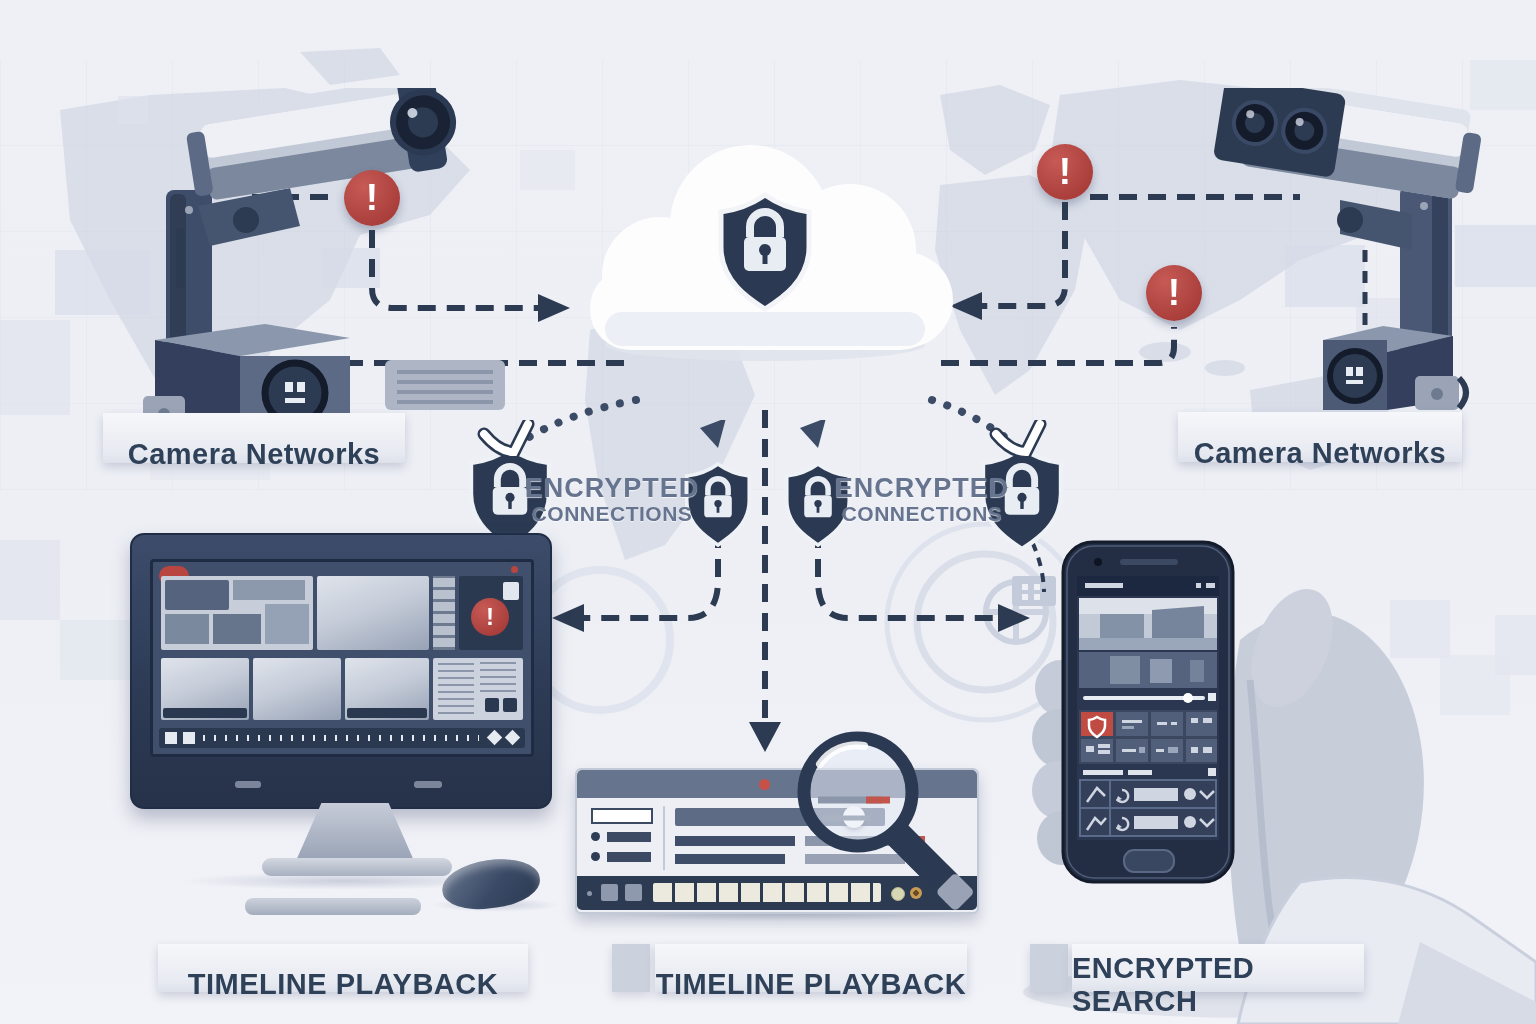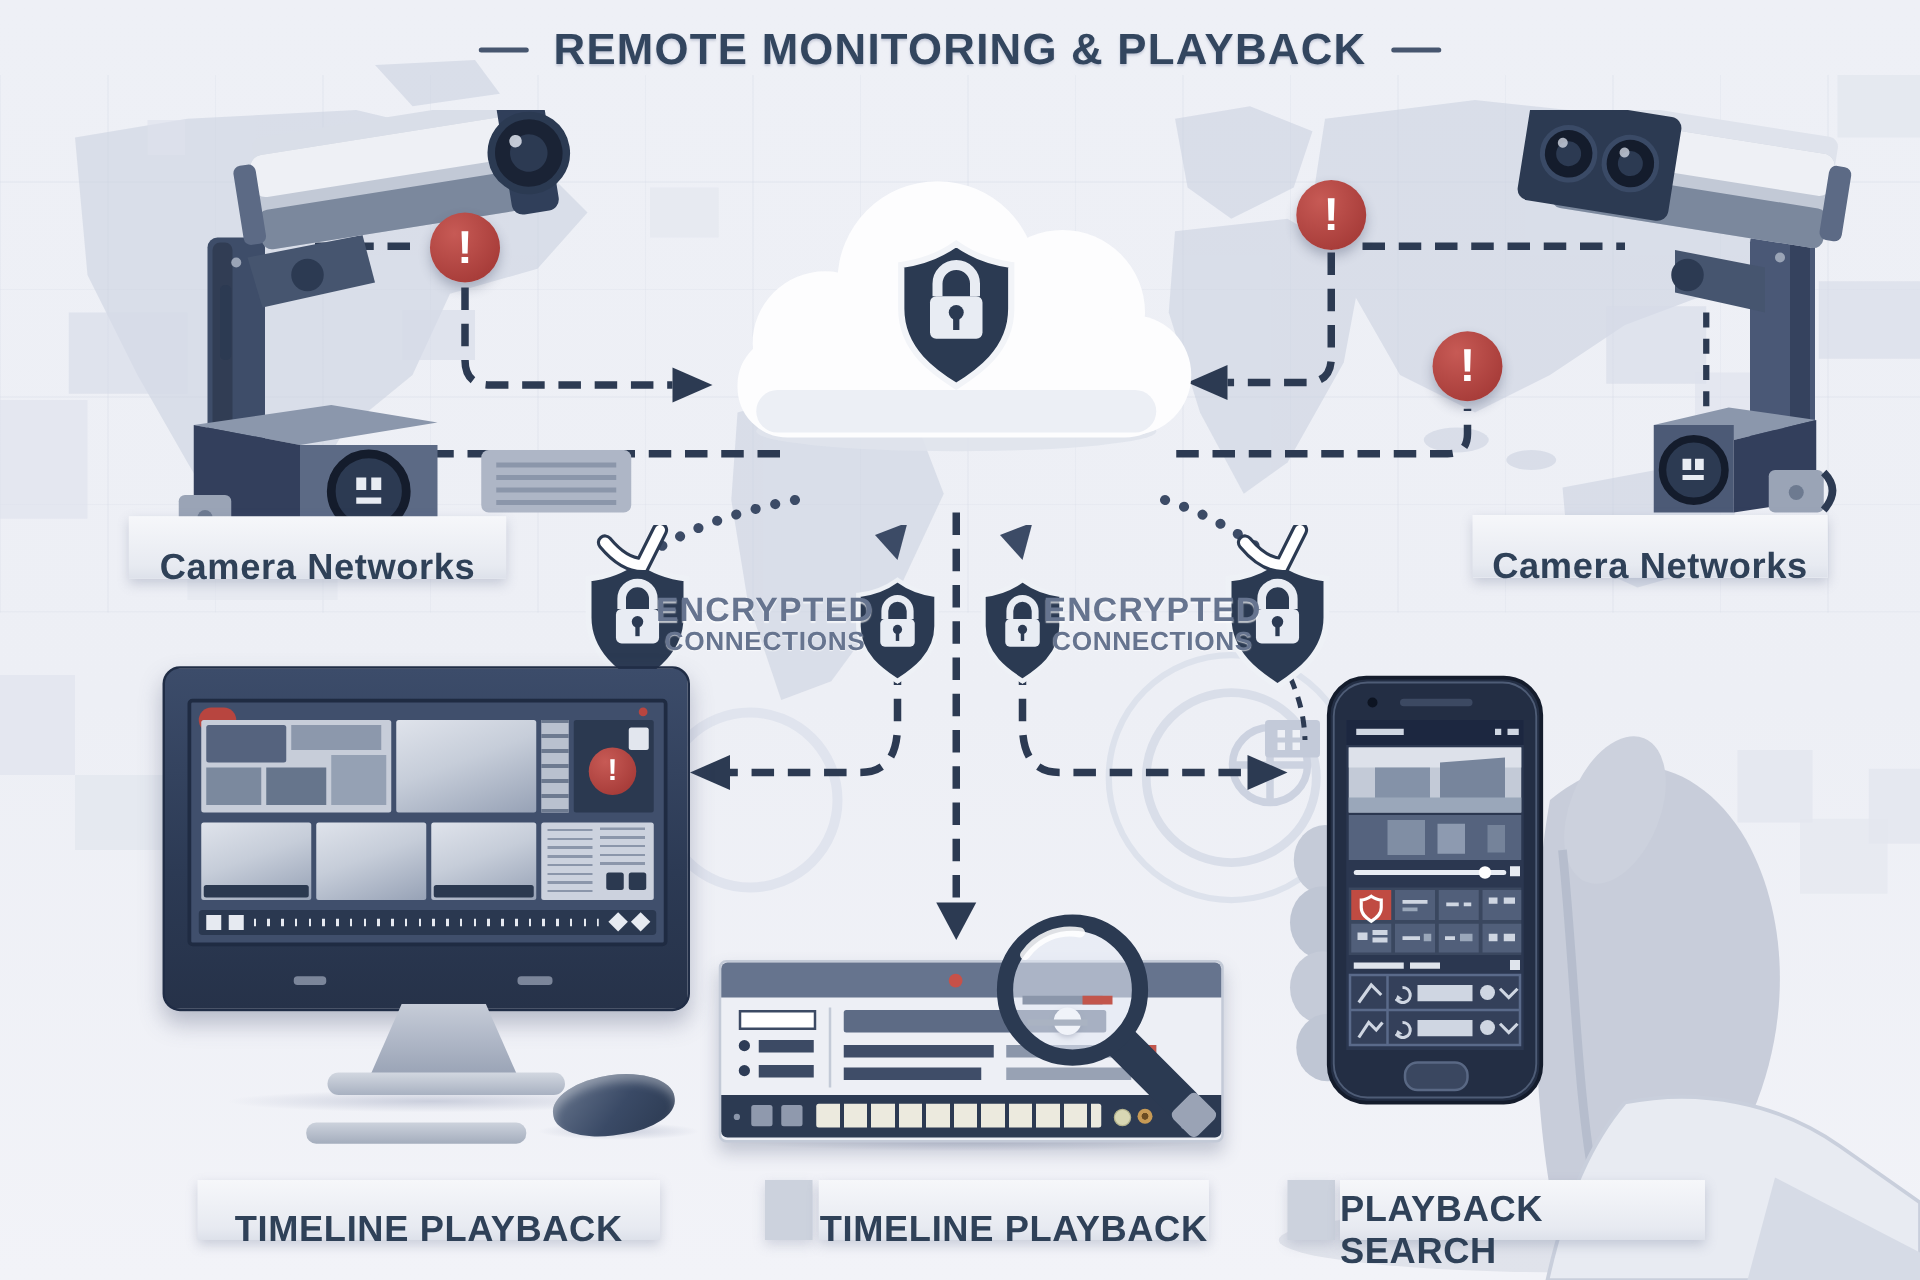--- a/index.html
+++ b/index.html
@@ -121,25 +121,20 @@
     </g>
     <g fill="#2c3a52">
       <polygon points="538,294 570,308 538,322"></polygon>
       <polygon points="982,292 950,306 982,320"></polygon>
       <polygon points="749,722 781,722 765,752"></polygon>
       <polygon points="584,604 552,618 584,632"></polygon>
       <polygon points="998,604 1030,618 998,632"></polygon>
     </g>
   </svg>
 
-  <div class="abs title-row">
-    <div class="title-dash"></div>
-    <div class="title-text">REMOTE MONITORING &amp; PLAYBACK</div>
-    <div class="title-dash"></div>
-  </div>
 
   <svg class="abs" style="left:565px;top:140px" width="400" height="230" viewBox="0 0 400 230">
     <g>
       <ellipse cx="200" cy="205" rx="160" ry="16" fill="#dfe3ec" opacity="0.9"></ellipse>
       <circle cx="95" cy="135" r="58" fill="#fdfdfe"></circle>
       <circle cx="185" cy="85" r="80" fill="#fdfdfe"></circle>
       <circle cx="285" cy="110" r="66" fill="#fdfdfe"></circle>
       <circle cx="340" cy="160" r="48" fill="#fdfdfe"></circle>
       <rect x="25" y="128" width="350" height="82" rx="40" fill="#fdfdfe"></rect>
       <rect x="40" y="172" width="320" height="34" rx="17" fill="#eceff5"></rect>
@@ -499,16 +494,16 @@
 
   <div class="abs plate" style="left:158px;top:944px;width:370px;height:48px">
     <span class="plate-text">TIMELINE PLAYBACK</span>
   </div>
   <div class="abs stub" style="left:612px;top:944px;width:38px;height:48px"></div>
   <div class="abs plate" style="left:655px;top:944px;width:312px;height:48px">
     <span class="plate-text">TIMELINE PLAYBACK</span>
   </div>
   <div class="abs stub" style="left:1030px;top:944px;width:38px;height:48px"></div>
   <div class="abs plate" style="left:1072px;top:944px;width:292px;height:48px">
-    <span class="plate-text">PLAYBACK SEARCH</span>
+    <span class="plate-text">ENCRYPTED SEARCH</span>
   </div>
 
 </div>
 
 </body></html>

